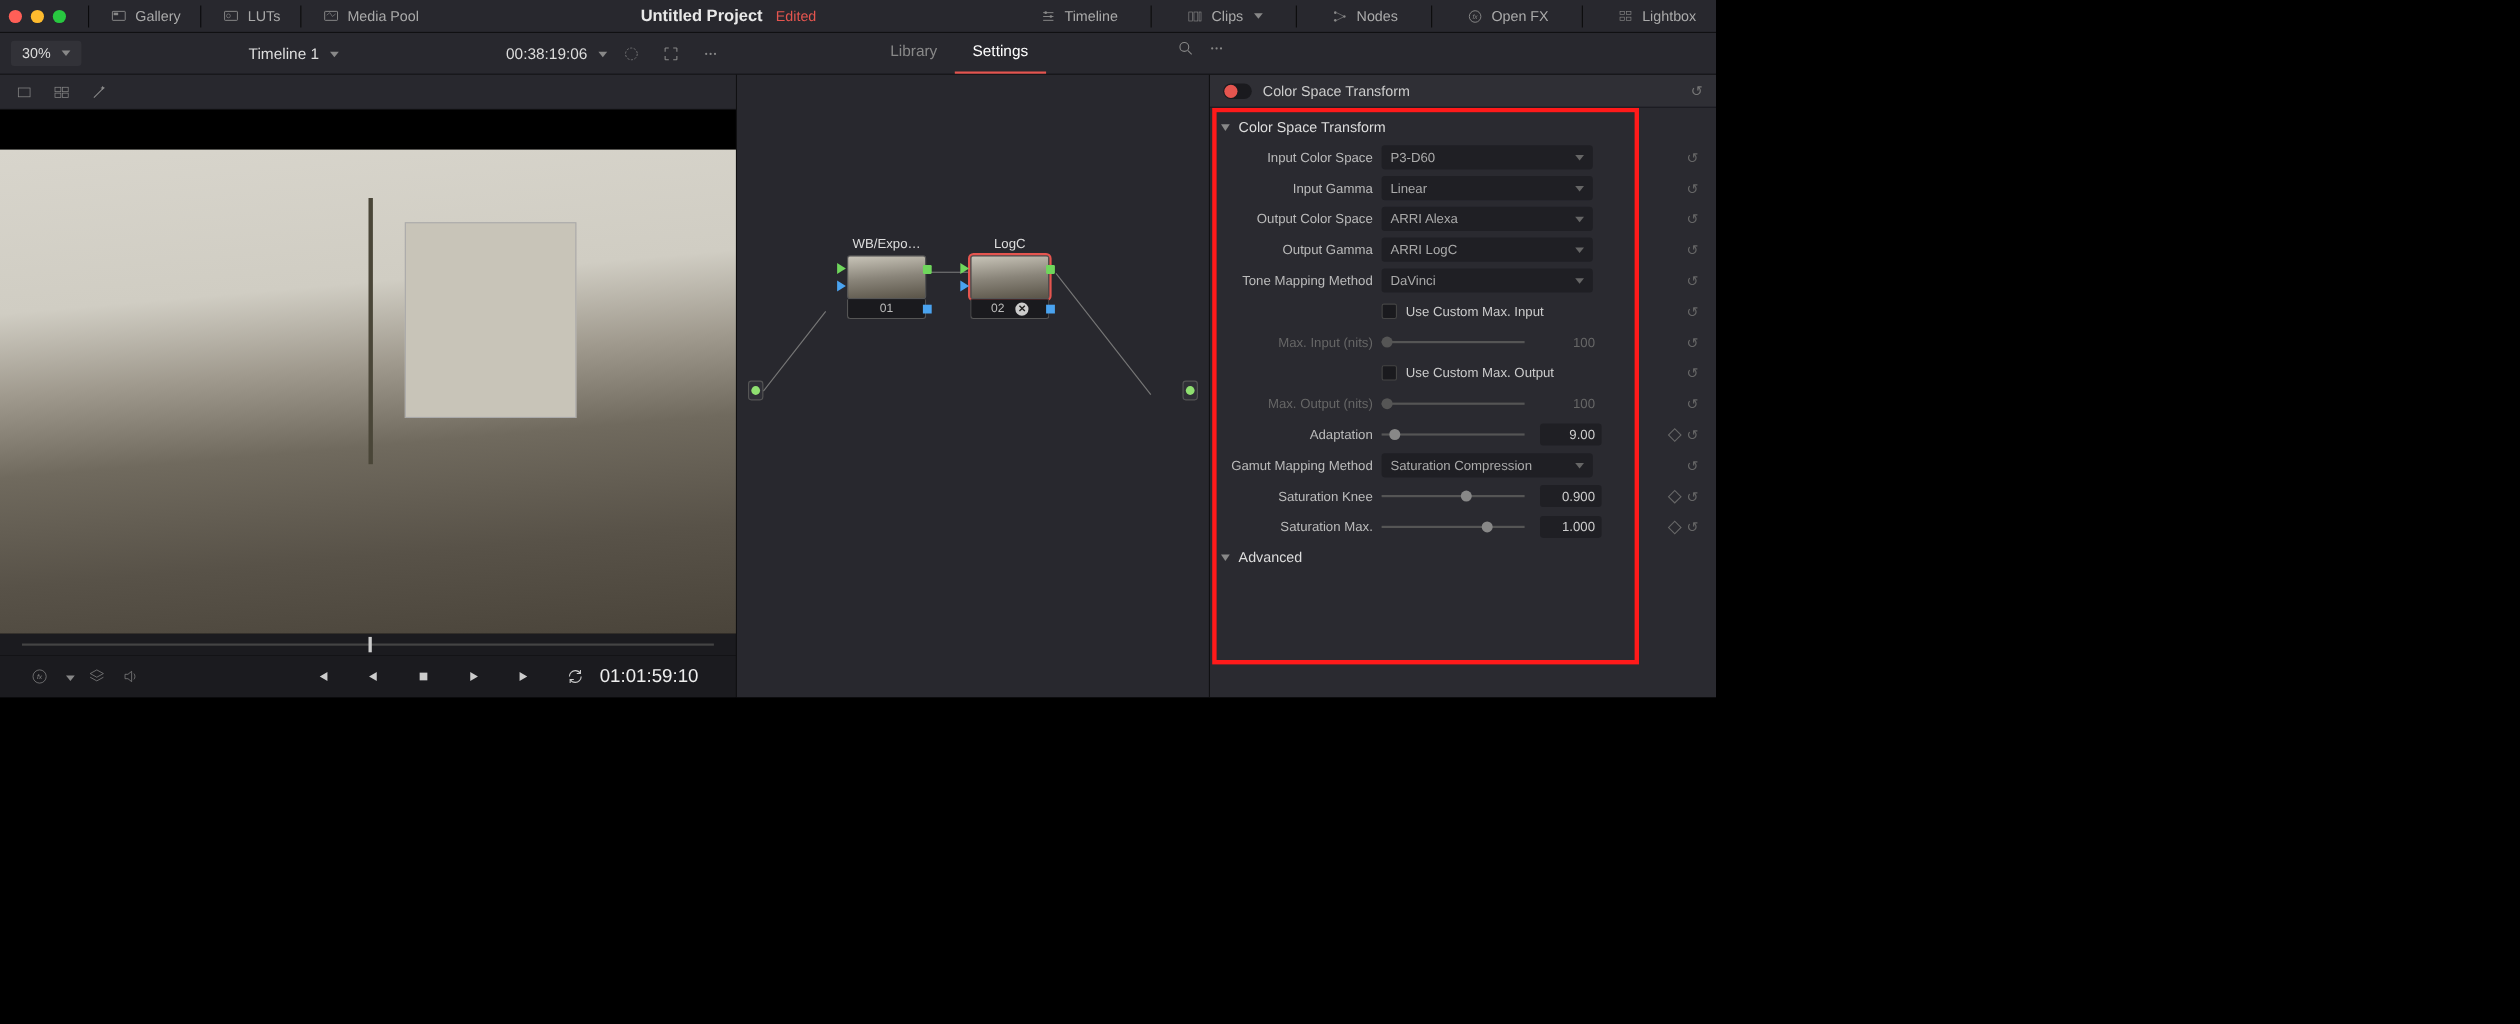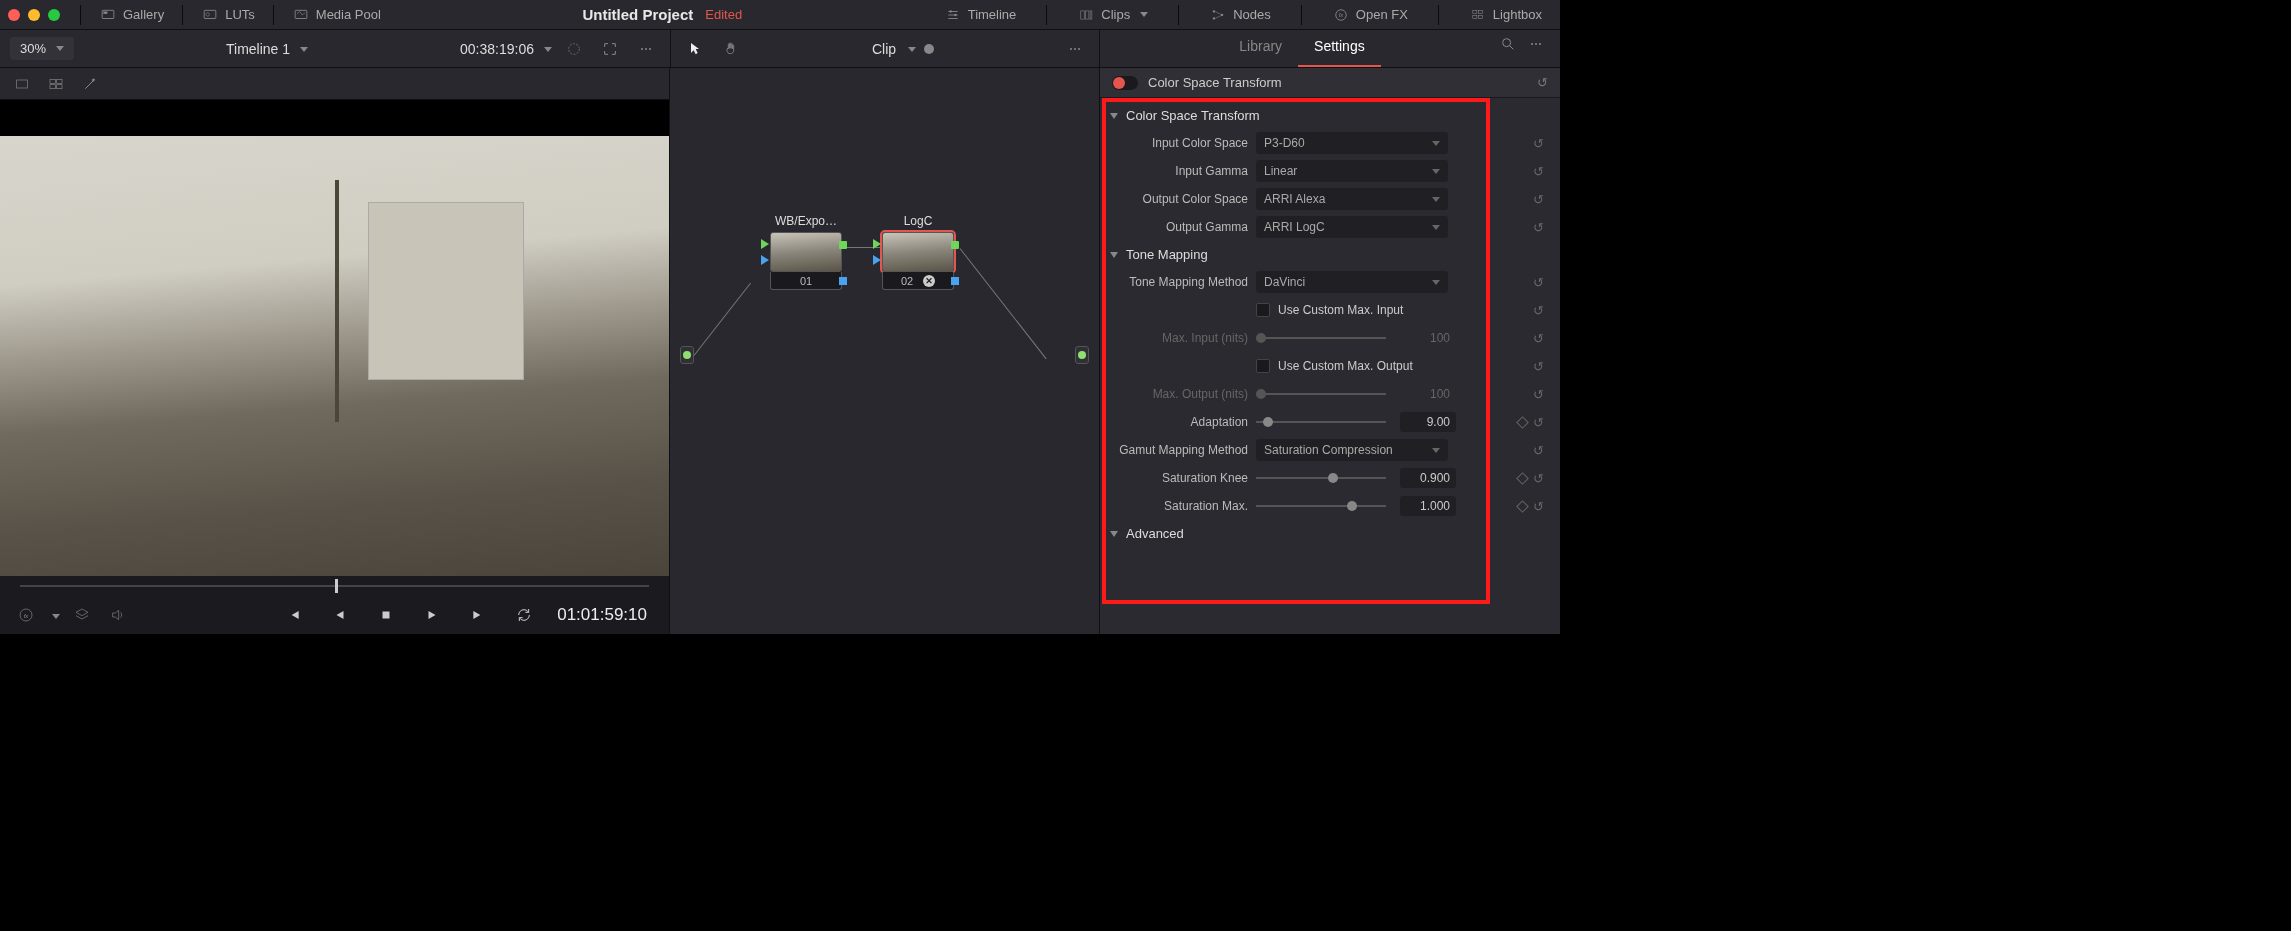--- a/index.html
+++ b/index.html
@@ -47,21 +47,21 @@
   .left-subtb { display: flex; align-items: center; height: 32px; background: #28282e; border-bottom: 1px solid #101012; padding: 0 8px; gap: 6px; }
   
   
   .viewer-area { flex: 1; display: flex; flex-direction: column; background: #000; }
   .viewer-image { flex: 1; background: linear-gradient(175deg, #d8d5cc 0%, #d0cdc3 30%, #a09a8e 45%, #706a5e 60%, #585248 80%, #4a443a 100%); position: relative; margin: 36px 0 0 0; }
   .viewer-image::before { content: ""; position: absolute; left: 50%; top: 10%; width: 4px; height: 55%; background: #4a4638; }
   .viewer-image::after { content: ""; position: absolute; left: 55%; top: 15%; width: 23%; height: 40%; background: #c8c4b8; border: 1px solid #aaa; }
   .scrubber-row { height: 20px; background: #1b1b1f; display: flex; align-items: center; padding: 0 20px; }
   .scrubber { flex: 1; height: 2px; background: #444; position: relative; }
   .scrubber-head { position: absolute; left: 50%; top: -6px; width: 3px; height: 14px; background: #ccc; }
-  .transport { height: 38px; background: #1b1b1f; display: flex; align-items: center; padding: 0 12px; gap: 8px; }
+  .transport { height: 38px; background: #1b1b1f; display: flex; align-items: center; padding: 0 24px; gap: 8px; }
   .transport-btns { display: flex; gap: 18px; margin-left: 140px; align-items: center; }
   .tc-readout { margin-left: auto; color: #eee; font-size: 17px; font-weight: 500; margin-right: 10px; }
 
   
   .node-graph { position: absolute; inset: 0; }
   .node { position: absolute; width: 72px; }
   .node-label { text-align: center; color: #ddd; font-size: 12px; margin-bottom: 4px; white-space: nowrap; overflow: hidden; text-overflow: ellipsis; }
   .node-thumb { width: 72px; height: 40px; background: linear-gradient(175deg,#c8c4b8 0%,#8a857a 50%,#5a5448 100%); border: 1px solid #555; border-radius: 3px; position: relative; }
   .node-thumb.selected { outline: 2px solid #e5554f; }
   .node-num-row { background: #1a1a1e; display: flex; align-items: center; justify-content: center; height: 18px; border: 1px solid #555; border-top: none; border-radius: 0 0 3px 3px; color: #bbb; font-size: 11px; gap: 6px; position:relative; }
@@ -220,44 +220,20 @@
       </div>
       <div class="icon-btn">
         <svg class="svg-icon" viewBox="0 0 24 24">
             <circle cx="6" cy="12" r="1.5" fill="#888"></circle>
             <circle cx="12" cy="12" r="1.5" fill="#888"></circle>
             <circle cx="18" cy="12" r="1.5" fill="#888"></circle>
           </svg>
       </div>
     </div>
 
-    <div class="sub-mid">
-      <div class="icon-btn" style="color:#eee">
-        <svg class="svg-icon" viewBox="0 0 24 24">
-            <path d="M6 3 L6 18 L10 14 L13 20 L16 18 L13 12 L18 12 Z" fill="#eee"></path>
-          </svg>
-      </div>
-      <div class="icon-btn">
-        <svg class="svg-icon" viewBox="0 0 24 24">
-            <path d="M8 12V5a1 1 0 012 0v6M10 11V4a1 1 0 012 0v7M12 11V5a1 1 0 012 0v6M14 12V7a1 1 0 012 0v7c0 3-2 5-5 5s-5-2-5-5v-2l2-2" fill="none" stroke="#888" stroke-width="1.3"></path>
-          </svg>
-      </div>
-      <div class="clip-label">
-        <span>Clip</span>
-        <span class="chevron-down"></span>
-        <span class="radio-dot"></span>
-      </div>
-      <div class="icon-btn">
-        <svg class="svg-icon" viewBox="0 0 24 24">
-            <circle cx="6" cy="12" r="1.5" fill="#888"></circle>
-            <circle cx="12" cy="12" r="1.5" fill="#888"></circle>
-            <circle cx="18" cy="12" r="1.5" fill="#888"></circle>
-          </svg>
-      </div>
-    </div>
 
     <div class="sub-right">
       <div class="spacer"></div>
       <div class="tab">Library</div>
       <div class="tab active">Settings</div>
       <div class="spacer"></div>
       <div class="icon-btn">
         <svg class="svg-icon" viewBox="0 0 24 24">
             <circle cx="10" cy="10" r="6" fill="none" stroke="#888" stroke-width="1.5"></circle>
             <path d="M15 15l5 5" stroke="#888" stroke-width="1.5"></path>
@@ -440,23 +416,20 @@
             <div class="row-reset">↺</div>
           </div>
           <div class="prop-row">
             <div class="prop-label">Output Gamma</div>
             <div class="prop-select">
                 <span>ARRI LogC</span>
               </div>
             <div class="row-reset">↺</div>
           </div>
 
-          <div class="section-hdr">
-            <span>Tone Mapping</span>
-          </div>
           <div class="prop-row">
             <div class="prop-label">Tone Mapping Method</div>
             <div class="prop-select">
                 <span>DaVinci</span>
               </div>
             <div class="row-reset">↺</div>
           </div>
           <div class="prop-row">
             <div class="prop-label"></div>
             <div class="prop-check"></div>

